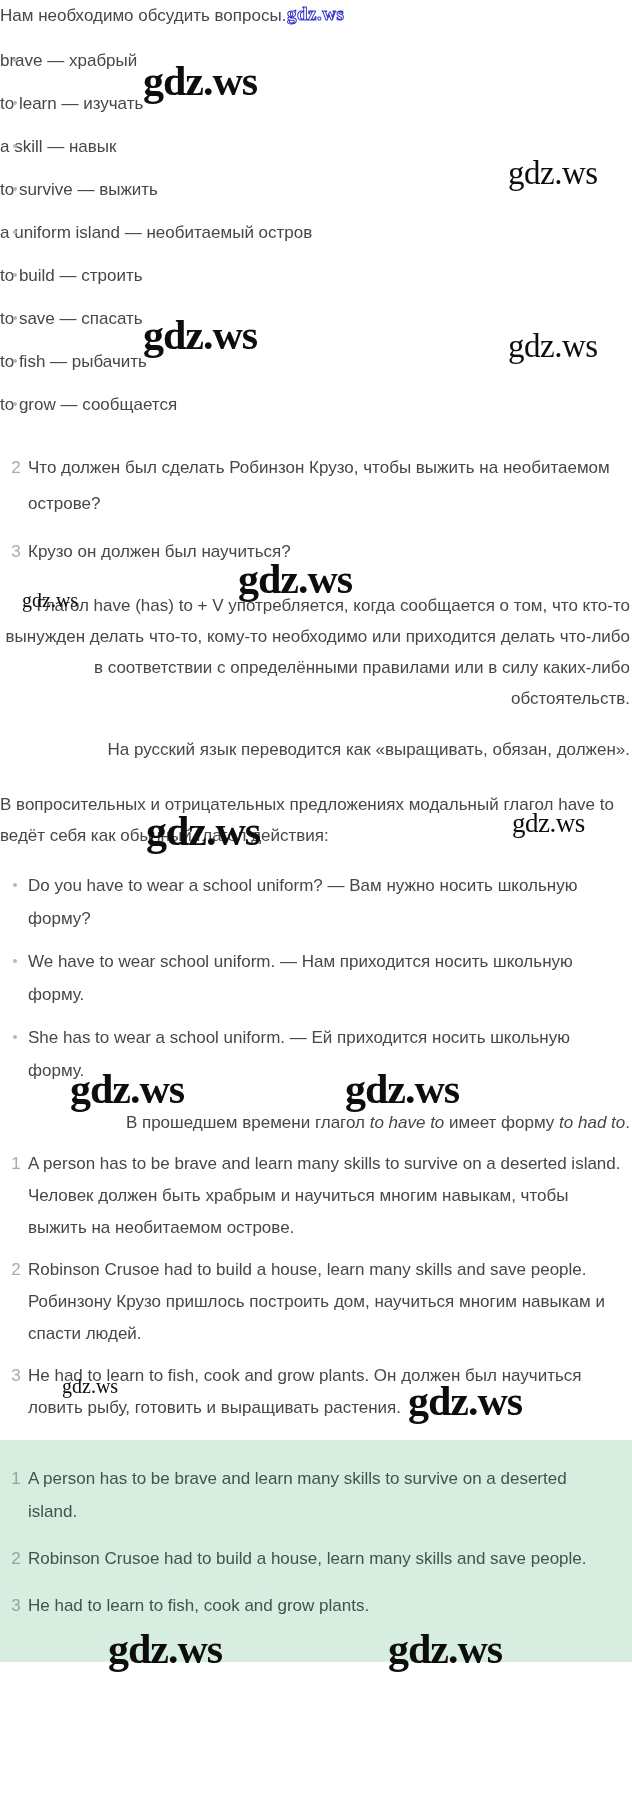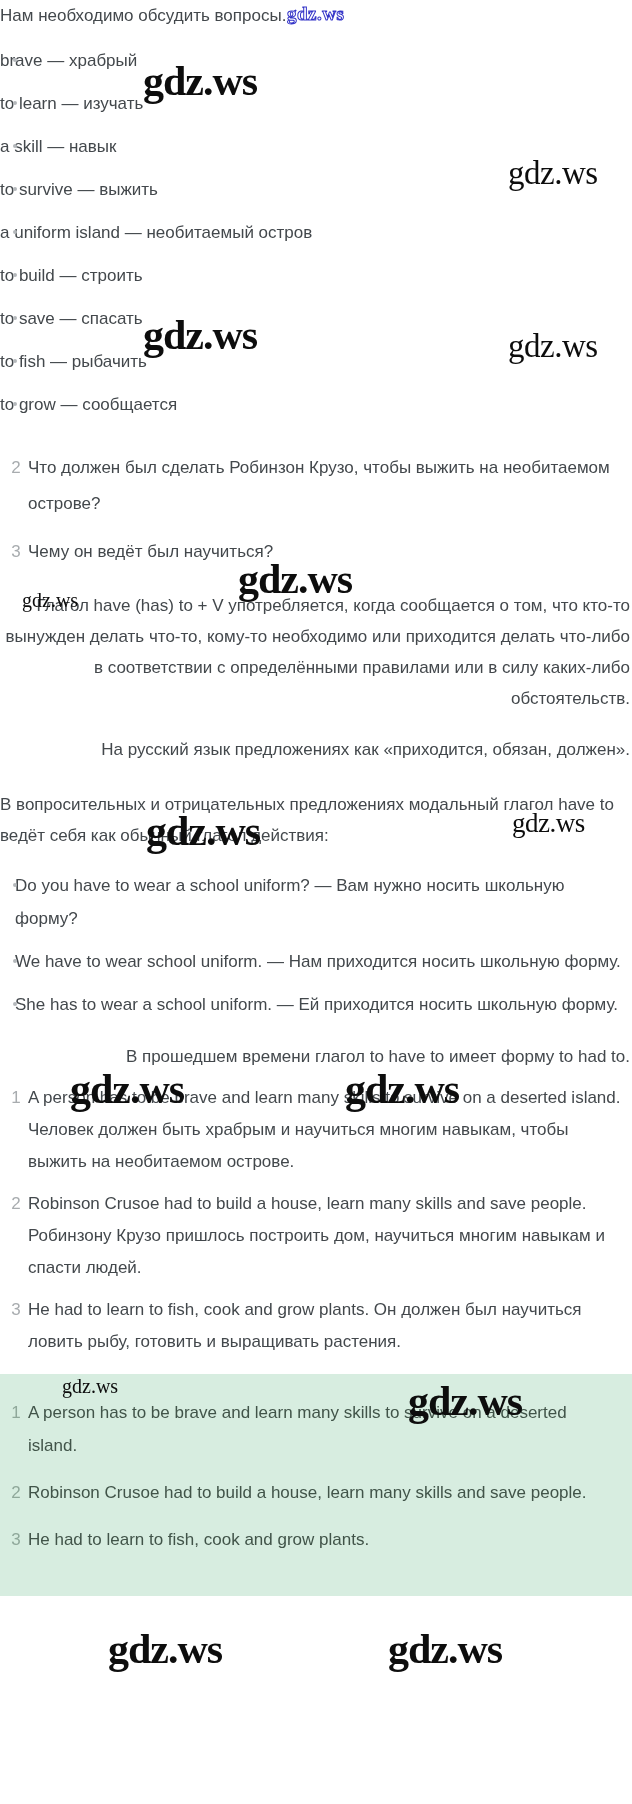--- a/index.html
+++ b/index.html
@@ -20,31 +20,31 @@
 
   .heading { margin-top: 26px; font-weight: 700; color: #393e42; line-height: 31px; font-size: 17px; }
 
   
   .blist { margin-top: 14px; }
   .bitem { position: relative; margin-top: 12px; line-height: 31px; }
   .dot { position: absolute; left: 13px; top: 13px; width: 4px; height: 4px; border-radius: 50%; background: #b4b8bb; }
 
   
   .exlist { margin-top: 18px; }
-  .exitem { position: relative; padding-left: 15px; margin-top: 10px; line-height: 33px; }
+  .exitem { position: relative; padding-left: 28px; margin-top: 10px; line-height: 33px; }
   .exitem .dot { top: 14px; }
 
   
   .nlist-q { margin-top: 30px; }
   .nitem { position: relative; padding-left: 28px; line-height: 36px; margin-top: 12px; }
   .nlist-s { margin-top: 4px; }
   .sitem { position: relative; padding-left: 28px; line-height: 32px; margin-top: 10px; }
   .num { position: absolute; left: 8px; top: 0; width: 16px; text-align: center; color: #a8acaf; }
 
-  .it { }
+  .it { font-style: italic; }
 
   
   .answers {
     margin-top: 16px; width: 632px; min-height: 210px;
     background: #d7ede0; color: #415449;
     padding: 8px 26px 40px 0;
   }
   .aitem { position: relative; padding-left: 28px; line-height: 33px; margin-top: 14px; }
   .aitem .num { color: #8fa89a; }
 
@@ -77,26 +77,26 @@
     <div class="bitem"><span class="dot"></span><span>to survive — выжить</span></div>
     <div class="bitem"><span class="dot"></span><span>a uniform island — необитаемый остров</span></div>
     <div class="bitem"><span class="dot"></span><span>to build — строить</span></div>
     <div class="bitem"><span class="dot"></span><span>to save — спасать</span></div>
     <div class="bitem"><span class="dot"></span><span>to fish — рыбачить</span></div>
     <div class="bitem"><span class="dot"></span><span>to grow — сообщается</span></div>
   </div>
 
   <div class="nlist-q">
     <div class="nitem"><span class="num">2</span><span>Что должен был сделать Робинзон Крузо, чтобы выжить на необитаемом острове?</span></div>
-    <div class="nitem"><span class="num">3</span><span>Чему он ведёт был научиться?</span></div>
+    <div class="nitem"><span class="num">3</span><span>Крузо он должен был научиться?</span></div>
   </div>
 
 
   <p class="para p-block">Глагол have (has) to + V употребляется, когда сообщается о том, что кто-то вынужден делать что-то, кому-то необходимо или приходится делать что-либо в соответствии с определёнными правилами или в силу каких-либо обстоятельств.</p>
-  <p class="para p-block">На русский язык предложениях как «приходится, обязан, должен».</p>
+  <p class="para p-block">На русский язык переводится как «выращивать, обязан, должен».</p>
   <p class="para p-tight">В вопросительных и отрицательных предложениях модальный глагол have to ведёт себя как обычный глагол действия:</p>
 
   <div class="exlist">
     <div class="exitem"><span class="dot"></span><span>Do you have to wear a school uniform? — Вам нужно носить школьную форму?</span></div>
     <div class="exitem"><span class="dot"></span><span>We have to wear school uniform. — Нам приходится носить школьную форму.</span></div>
     <div class="exitem"><span class="dot"></span><span>She has to wear a school uniform. — Ей приходится носить школьную форму.</span></div>
   </div>
 
   <p class="para p-block"><span>В прошедшем времени глагол </span><span class="it">to have to</span><span> имеет форму </span><span class="it">to had to</span><span>.</span></p>
 

